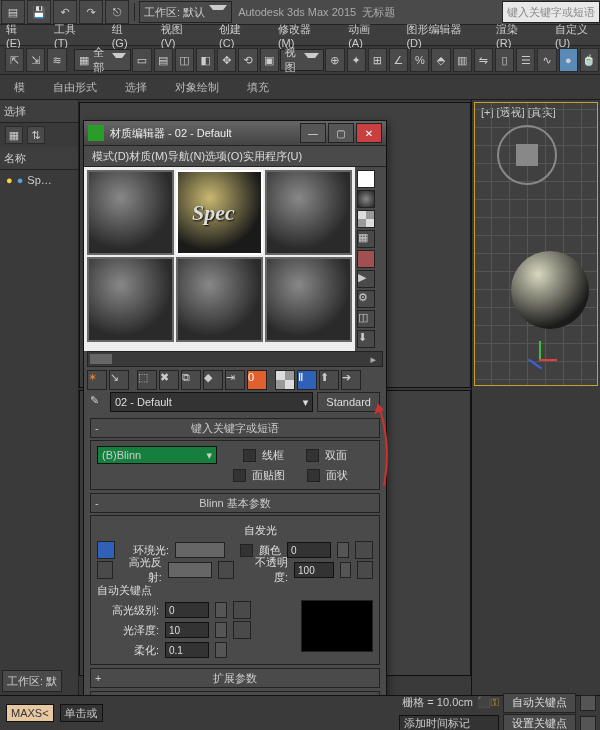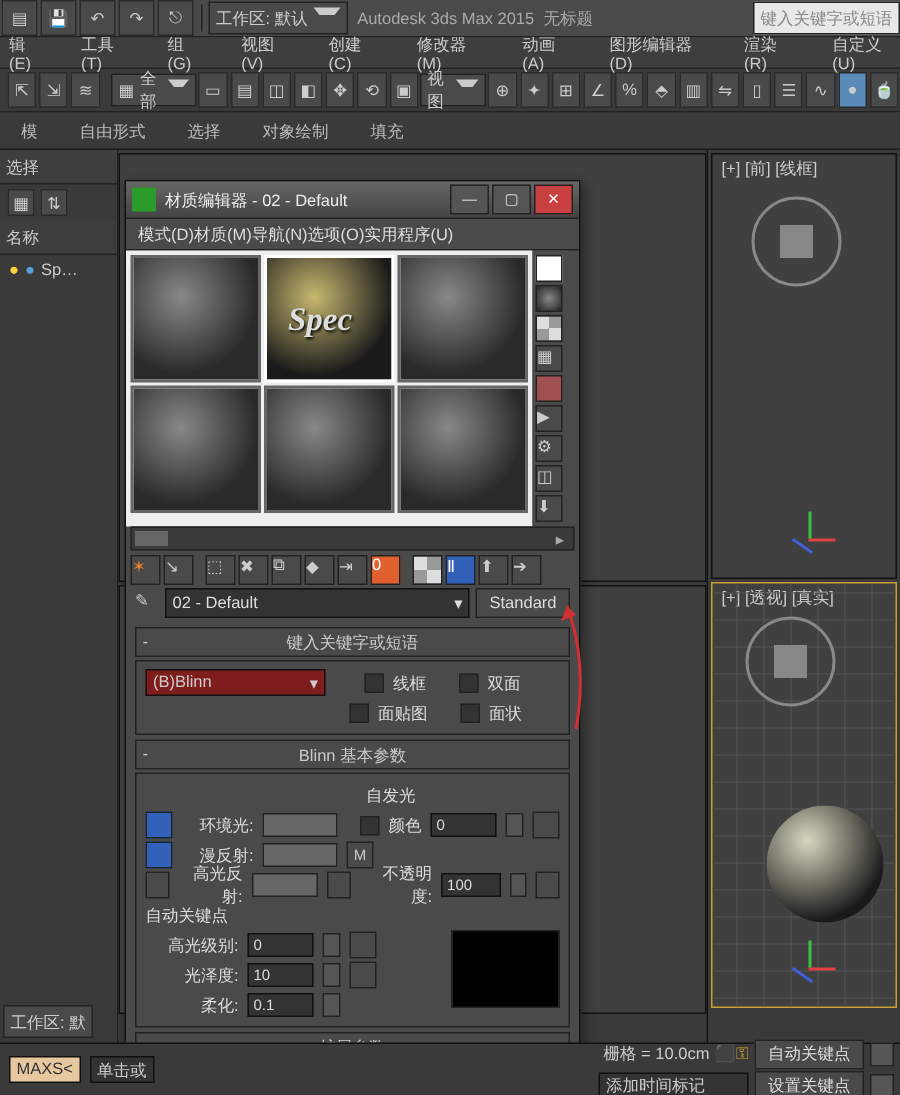--- a/index.html
+++ b/index.html
@@ -159,31 +159,20 @@
     </div>
     <div style="position:absolute;left:2px;bottom:38px" class="dd">工作区: 默</div>
   </div>
 
   <div class="midarea">
     <div class="viewport" style="left:0;top:2px;width:390px;height:284px"></div>
     <div class="viewport" style="left:0;top:290px;width:390px;height:284px"></div>
   </div>
 
   <div class="rightpane">
-    <div class="viewport" style="position:relative;height:282px;margin:2px">
-      <span class="vplabel">[+] [前] [线框]</span>
-      <div class="navwheel" style="top:28px;left:26px">
-          <div class="cube"></div>
-        </div>
-      <div class="axes" style="bottom:6px;left:44px">
-          <div class="x"></div>
-          <div class="y"></div>
-          <div class="z"></div>
-        </div>
-    </div>
     <div class="viewport" style="position:relative;height:282px;margin:2px;border-color:#c8a030">
       <span class="vplabel">[+] [透视] [真实]</span>
       <div class="grid"></div>
       <div class="navwheel" style="top:22px;left:22px">
           <div class="cube"></div>
         </div>
       <div style="position:absolute;left:36px;top:148px;width:78px;height:78px;border-radius:50%;background:radial-gradient(circle at 35% 30%,#d8d8c0,#1a1a1a 72%);background-image:radial-gradient(circle at 35% 30%,#d8d8c0,#1a1a1a 72%),repeating-linear-gradient(0deg,#333 0 6px,transparent 6px 12px),repeating-linear-gradient(90deg,#333 0 6px,transparent 6px 12px)"></div>
       <div class="axes" style="bottom:6px;left:44px">
           <div class="x"></div>
           <div class="y"></div>
@@ -259,21 +248,21 @@
   </div>
 
   <div class="params">
 
     <div class="rollhdr">
         <span class="pm">-</span>
         <span>键入关键字或短语</span>
       </div>
     <div class="pgroup">
       <div class="frow">
-        <div class="ddw" style="flex:0 0 110px;height:16px;background:#7f1d1d;border:1px solid #111;display:flex;align-items:center;padding:0 4px"><span>(B)Blinn</span><span style="flex:1"></span>▾</div>
+        <div class="ddw" style="flex:0 0 110px;height:16px;background:#15803d;border:1px solid #111;display:flex;align-items:center;padding:0 4px"><span>(B)Blinn</span><span style="flex:1"></span>▾</div>
         <span style="width:14px"></span>
         <span class="cb"></span>
           <span class="lbl">线框</span>
         <span style="width:10px"></span>
         <span class="cb"></span>
           <span class="lbl">双面</span>
       </div>
       <div class="frow">
         <span style="width:130px"></span>
         <span class="cb"></span>
@@ -296,26 +285,20 @@
       <div class="frow">
         <span class="minibtn" style="background:#3060b8"></span>
         <span class="lbl" style="width:48px">环境光:</span>
         <span class="sw"></span>
         <span style="flex:1"></span>
         <span class="cb"></span>
         <span class="lbl">颜色</span>
         <span class="spin">0</span>
           <span class="spinbtn"></span>
         <span class="minibtn"></span>
-      </div>
-      <div class="frow">
-        <span class="minibtn" style="background:#3060b8"></span>
-        <span class="lbl" style="width:48px">漫反射:</span>
-        <span class="sw"></span>
-        <span class="minibtn" style="display:inline-flex;align-items:center;justify-content:center;font-size:10px">M</span>
       </div>
       <div class="frow">
         <span class="minibtn"></span>
         <span class="lbl" style="width:48px">高光反射:</span>
         <span class="sw"></span>
         <span class="minibtn"></span>
         <span style="flex:1"></span>
         <span class="lbl">不透明度:</span>
         <span class="spin">100</span>
           <span class="spinbtn"></span>

